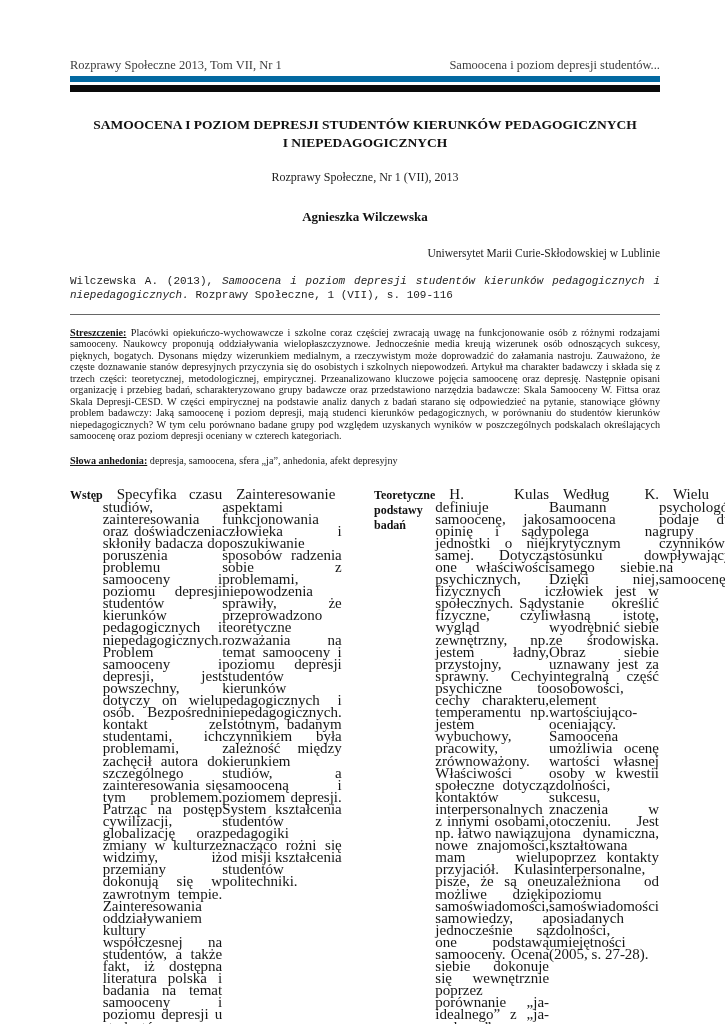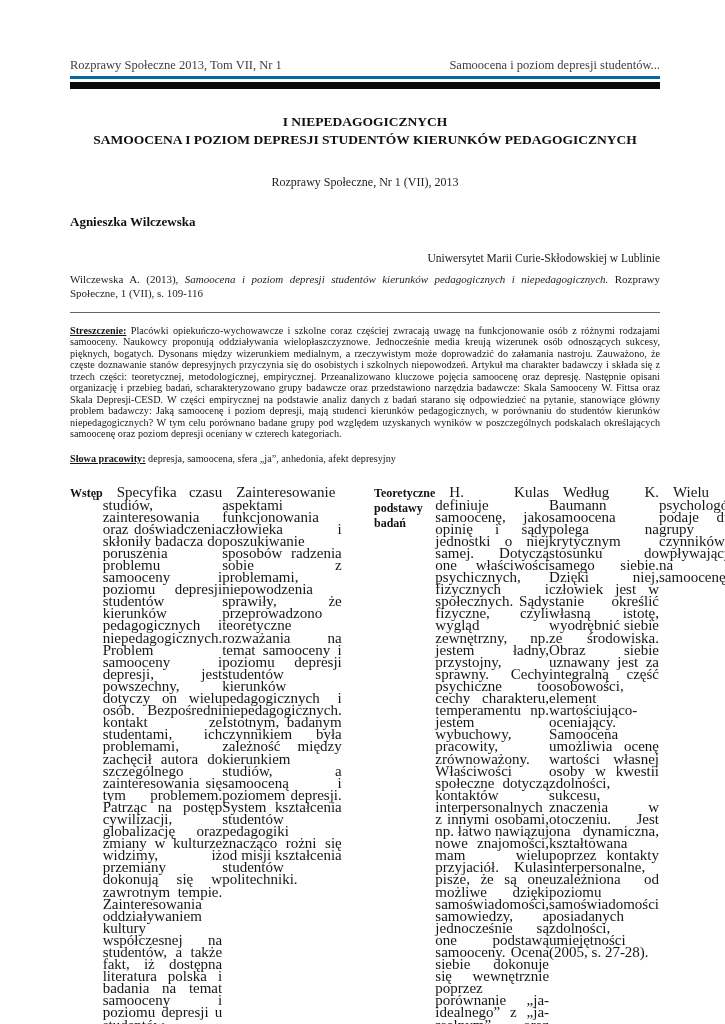--- a/index.html
+++ b/index.html
@@ -19,64 +19,65 @@
     padding: 58px 65px 0 70px;
     overflow: hidden;
   }
   
   .running-header {
     display: flex;
     justify-content: space-between;
     align-items: baseline;
     font-size: 12.5px;
     color: #3d3d3d;
-    border-bottom: 3px solid #0369a1;
+    border-bottom: 6px solid #0369a1;
     padding-bottom: 3px;
   }
   .thick-bar {
     height: 7px;
     background: #0a0a0a;
     margin-top: 3px;
   }
   
   .article-title {
     margin-top: 24px;
     text-align: center;
     font-weight: bold;
     font-size: 13.5px;
     line-height: 1.35;
     color: #111;
   }
   .article-title span { display: block; }
   .journal-line {
-    margin-top: 26px;
+    margin-top: 18px;
     text-align: center;
     font-size: 12px;
     color: #222;
   }
   .author-line {
     margin-top: 24px;
-    text-align: left;
+    text-align: center;
     font-weight: bold;
     font-size: 13px;
     color: #111;
   }
   .affiliation-line {
     margin-top: 22px;
     text-align: right;
     font-size: 11.5px;
     color: #222;
   }
   
   .citation {
-    margin-top: 9px;
+    margin-top: 16px;
     font-size: 11px;
     line-height: 1.25;
     text-align: justify;
     color: #1c1c1c;
+    font-family: Liberation Mono, monospace;
   }
   .citation .it { font-style: italic; }
   .rule {
     border: none;
     border-top: 1px solid #666;
     margin: 10px 0 12px 0;
   }
   
   .abstract {
     font-size: 10.2px;
@@ -167,37 +168,37 @@
 
 <div class="page">
 
   <div class="running-header">
     <span>Rozprawy Społeczne 2013, Tom VII, Nr 1</span>
     <span>Samoocena i poziom depresji studentów...</span>
   </div>
   <div class="thick-bar"></div>
 
   <div class="article-title">
+    <span>SAMOOCENA I POZIOM DEPRESJI STUDENTÓW KIERUNKÓW PEDAGOGICZNYCH</span>
     <span>I NIEPEDAGOGICZNYCH</span>
-    <span>SAMOOCENA I POZIOM DEPRESJI STUDENTÓW KIERUNKÓW PEDAGOGICZNYCH</span>
   </div>
 
   <div class="journal-line">Rozprawy Społeczne, Nr 1 (VII), 2013</div>
 
   <div class="author-line">Agnieszka Wilczewska</div>
 
   <div class="affiliation-line">Uniwersytet Marii Curie-Skłodowskiej w Lublinie</div>
 
   <p class="citation"><span>Wilczewska A. (2013), </span><span class="it">Samoocena i poziom depresji studentów kierunków pedagogicznych i niepedagogicznych.</span><span> Rozprawy Społeczne, 1 (VII), s. 109-116</span></p>
 
   <hr class="rule">
 
   <p class="abstract"><span class="inline-label">Streszczenie:</span><span> Placówki opiekuńczo-wychowawcze i szkolne coraz częściej zwracają uwagę na funkcjonowanie osób z różnymi rodzajami samooceny. Naukowcy proponują oddziaływania wielopłaszczyznowe. Jednocześnie media kreują wizerunek osób odnoszących sukcesy, pięknych, bogatych. Dysonans między wizerunkiem medialnym, a rzeczywistym może doprowadzić do załamania nastroju. Zauważono, że częste doznawanie stanów depresyjnych przyczynia się do osobistych i szkolnych niepowodzeń. Artykuł ma charakter badawczy i składa się z trzech części: teoretycznej, metodologicznej, empirycznej. Przeanalizowano kluczowe pojęcia samoocenę oraz depresję. Następnie opisani organizację i przebieg badań, scharakteryzowano grupy badawcze oraz przedstawiono narzędzia badawcze: Skala Samooceny W. Fittsa oraz Skala Depresji-CESD. W części empirycznej na podstawie analiz danych z badań starano się odpowiedzieć na pytanie, stanowiące główny problem badawczy: Jaką samoocenę i poziom depresji, mają studenci kierunków pedagogicznych, w porównaniu do studentów kierunków niepedagogicznych? W tym celu porównano badane grupy pod względem uzyskanych wyników w poszczególnych podskalach określających samoocenę oraz poziom depresji oceniany w czterech kategoriach.</span></p>
 
-  <p class="keywords"><span class="inline-label">Słowa pracowity:</span><span> depresja, samoocena, sfera „ja”, anhedonia, afekt depresyjny</span></p>
+  <p class="keywords"><span class="inline-label">Słowa anhedonia:</span><span> depresja, samoocena, sfera „ja”, anhedonia, afekt depresyjny</span></p>
 
   <div class="columns">
 
     <div class="col">
       <h2 class="col-heading">Wstęp</h2>
       <p class="body-par">Specyfika czasu studiów, zainteresowania oraz doświadczenia skłoniły badacza do poruszenia problemu samooceny i poziomu depresji studentów kierunków pedagogicznych i niepedagogicznych. Problem samooceny i depresji, jest powszechny, dotyczy on wielu osób. Bezpośredni kontakt ze studentami, ich problemami, zachęcił autora do szczególnego zainteresowania się tym problemem. Patrząc na postęp cywilizacji, globalizację oraz zmiany w kulturze widzimy, iż przemiany dokonują się w zawrotnym tempie. Zainteresowania oddziaływaniem kultury współczesnej na studentów, a także fakt, iż dostępna literatura polska i badania na temat samooceny i poziomu depresji u studentów kierunków pedagogicznych i niepedagogicznych jest uboga oraz nieaktualna.</p>
       <p class="body-par">Zainteresowanie aspektami funkcjonowania człowieka i poszukiwanie sposobów radzenia sobie z problemami, niepowodzenia sprawiły, że przeprowadzono teoretyczne rozważania na temat samooceny i poziomu depresji studentów kierunków pedagogicznych i niepedagogicznych. Istotnym, badanym czynnikiem była zależność między kierunkiem studiów, a samooceną i poziomem depresji. System kształcenia studentów pedagogiki znacząco rożni się od misji kształcenia studentów politechniki.</p>
       <div class="address-block">
         <hr class="address-rule">
         <p class="address"><span class="inline-label">Adres korespondencyjny:</span><span> Agnieszka Wilczewska, Uniwersytet Marii Curie-Skłodowskiej w Lublinie, Pl. M. Curie-Skłodowskiej 5, 20-031 Lublin, e-mail: agnieszkawilczewska@tlen.pl</span></p>

